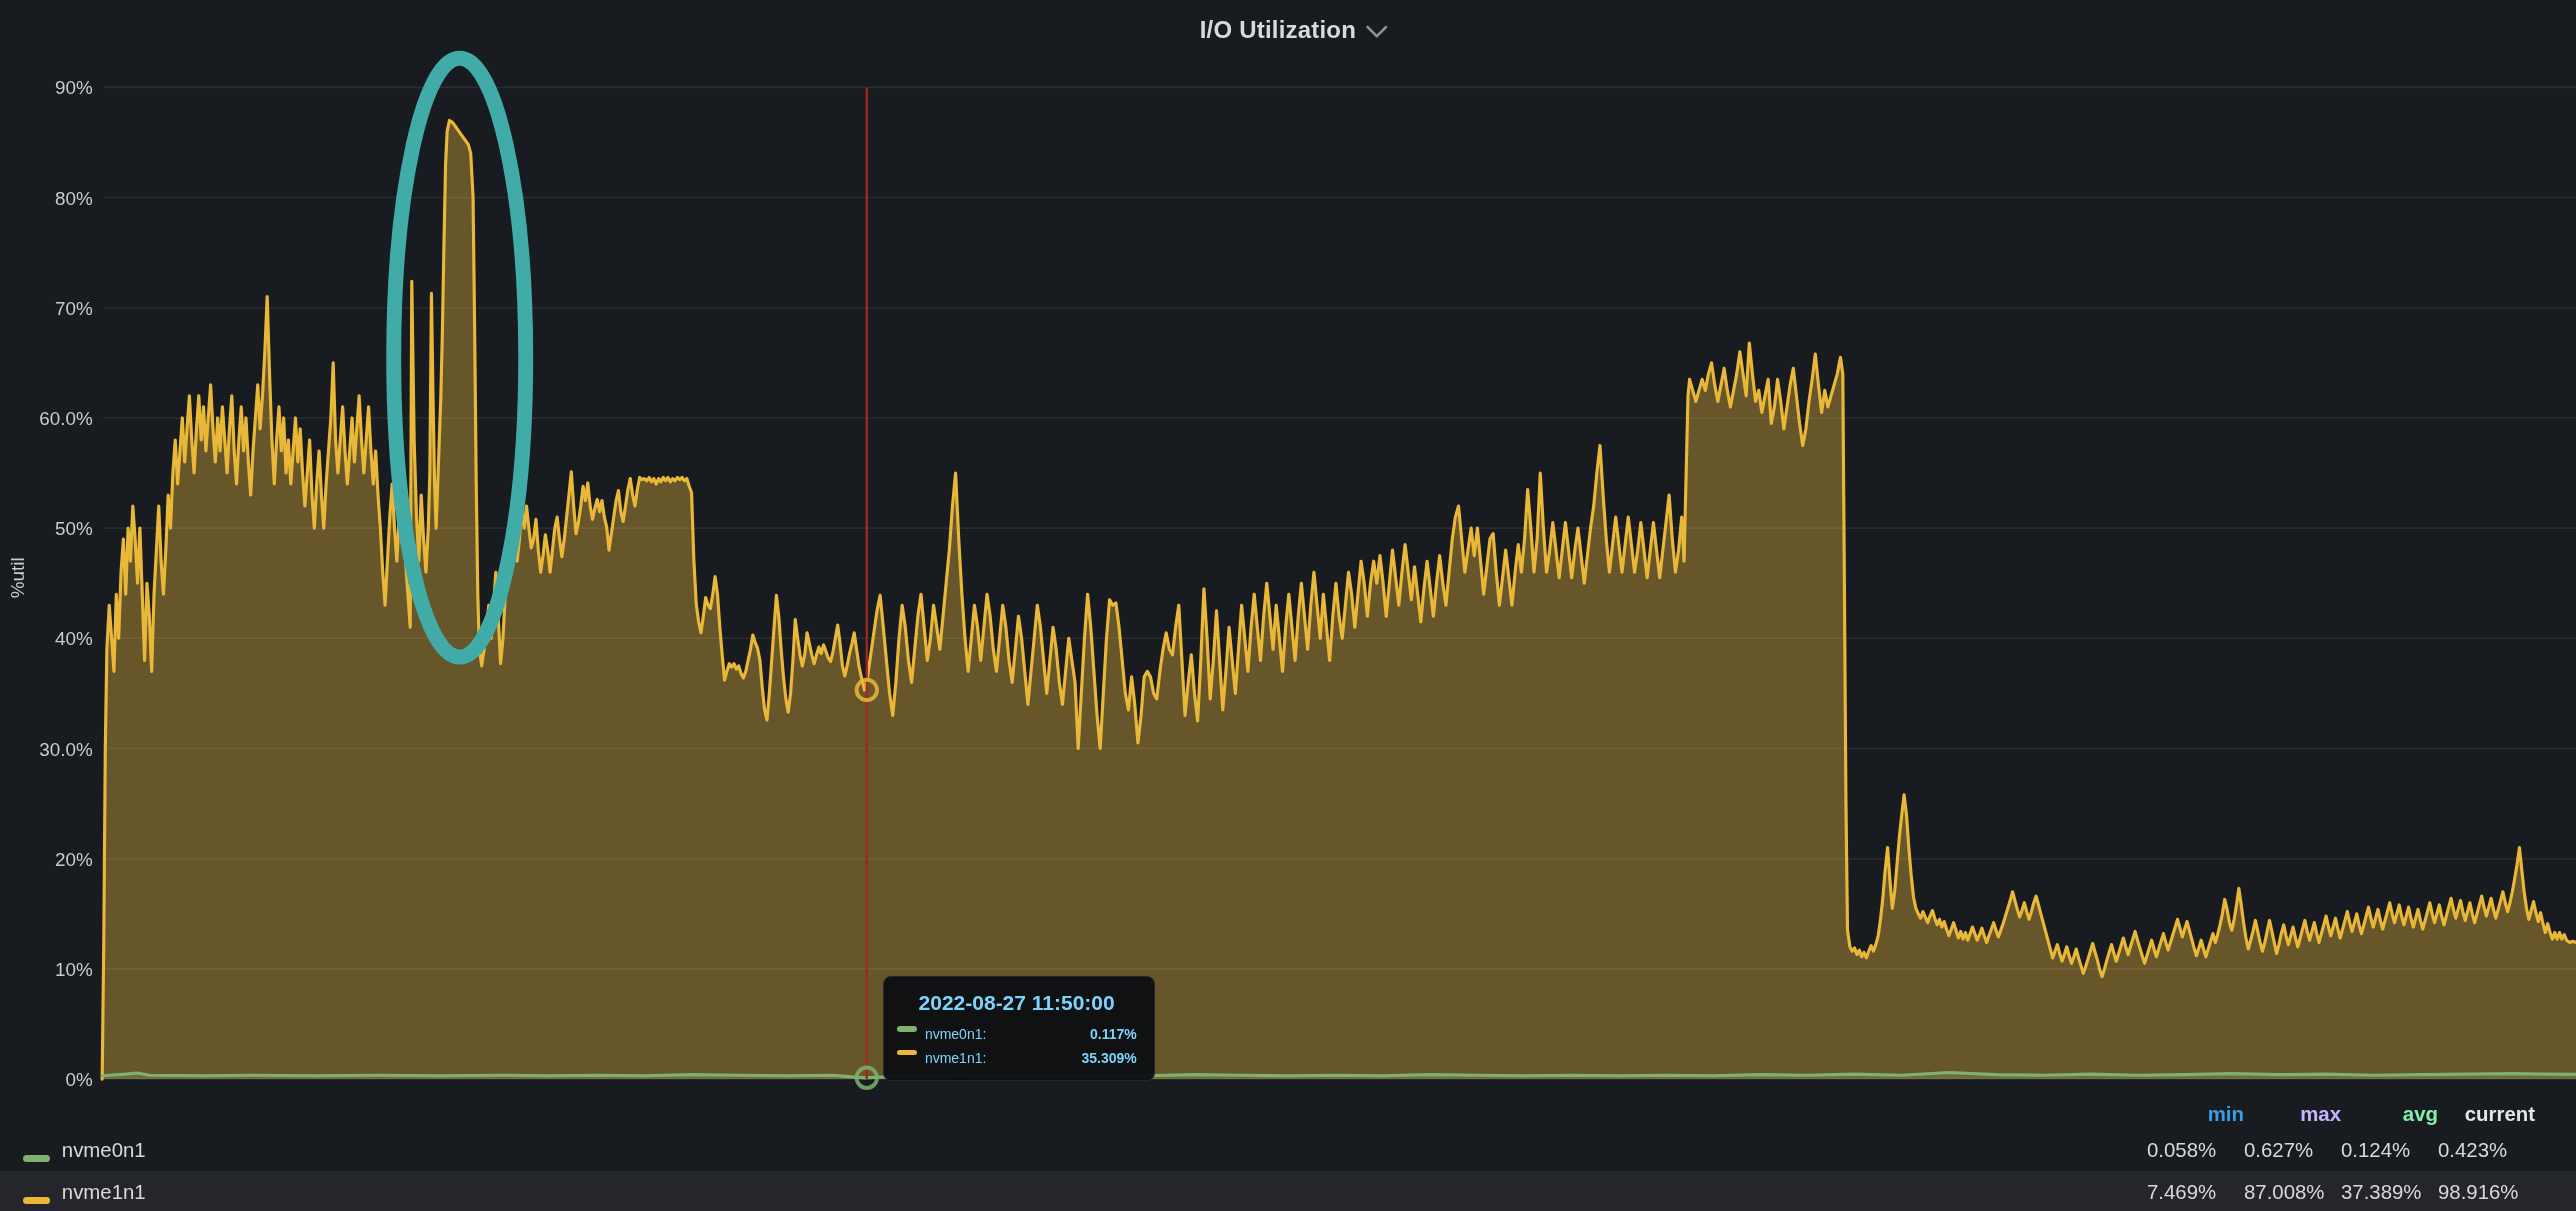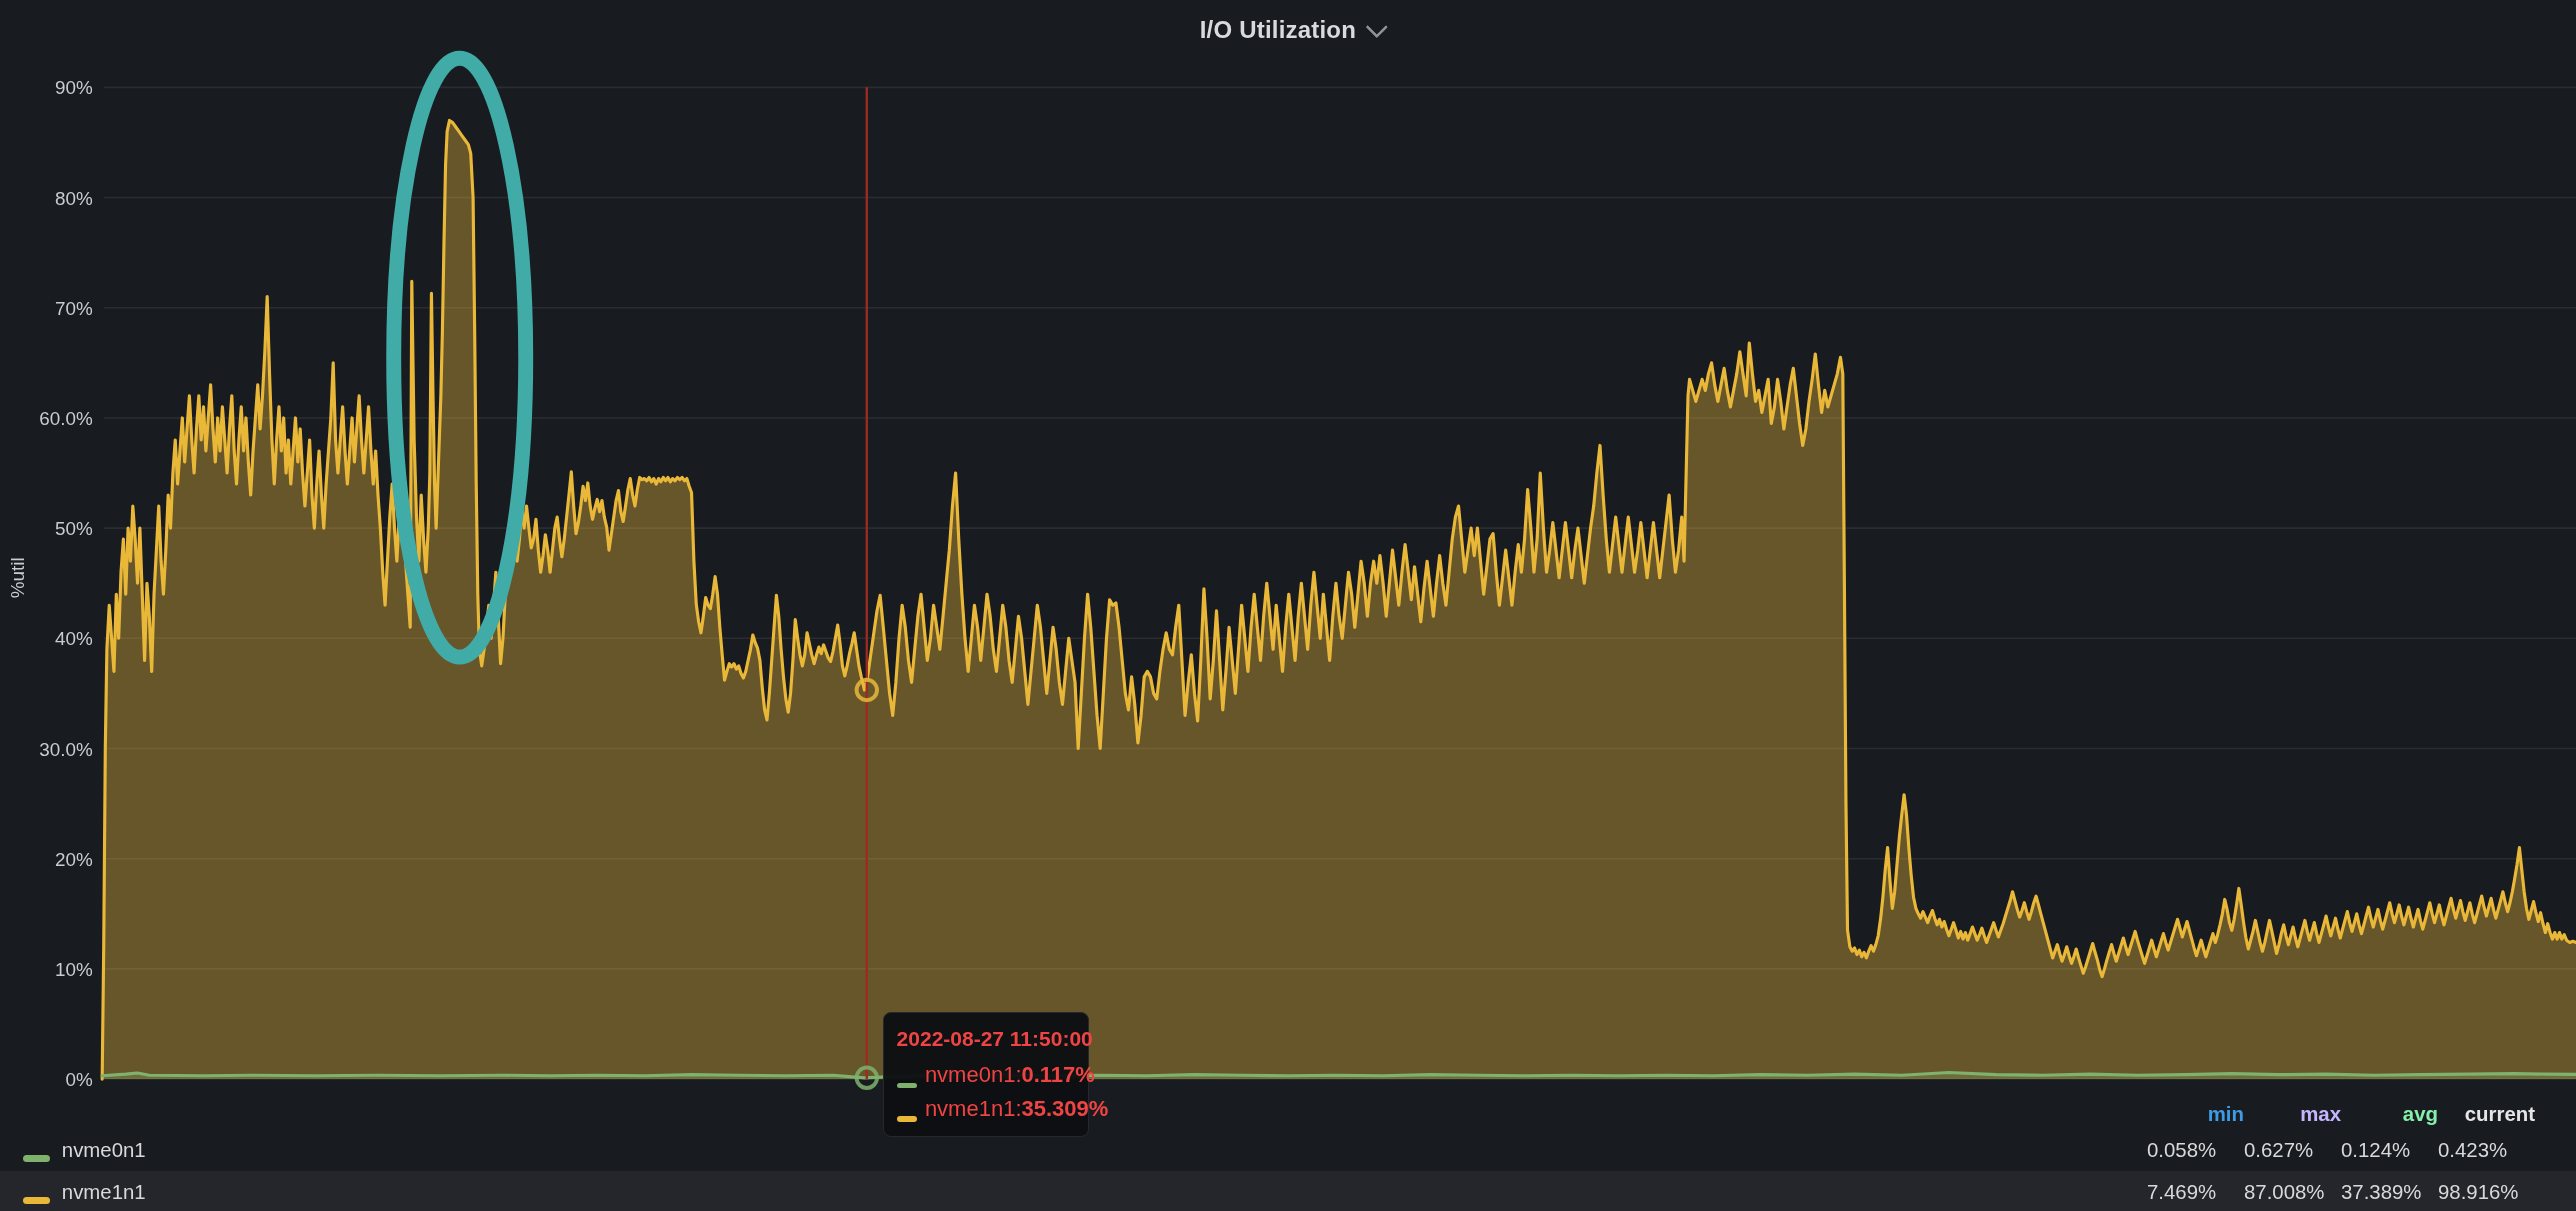--- a/index.html
+++ b/index.html
@@ -23,28 +23,28 @@
     width:12.6px;height:12.6px;margin-top:-6.3px;
     border-right:3.1px solid #8e9197;border-bottom:3.1px solid #8e9197;
     transform:rotate(45deg);border-radius:1.6px;
   }
 
   
   svg.chart{position:absolute;top:0;left:0;}
 
   
   .tooltip{
-    position:absolute;left:883px;top:1012px;width:206px;box-sizing:border-box;
+    position:absolute;left:883px;top:976px;width:272px;box-sizing:border-box;
     background:rgba(13,15,18,0.96);
     border:0.8px solid #26282d;border-radius:7.9px;
     padding:14px 17.3px 14px 12.6px;
-    color:#ef4444;z-index:5;
+    color:#7dd3fc;z-index:5;
   }
   .tooltip-date{font-size:21px;font-weight:700;text-align:center;margin-bottom:11px;white-space:nowrap;}
-  .tooltip-row{display:flex;align-items:flex-end;margin-top:7.9px;font-size:22px;white-space:nowrap;}
+  .tooltip-row{display:flex;align-items:flex-start;margin-top:7.9px;font-size:14px;white-space:nowrap;}
   .tooltip-dash{width:20.4px;height:5.5px;border-radius:3.1px;margin-right:7.9px;flex:none;}
   .tooltip-value{margin-left:auto;font-weight:700;}
 
   
   .legend{position:absolute;left:0;right:0;top:1099px;color:#d8d9da;}
   .legend-grid{display:grid;grid-template-columns:1fr 97px 97px 97px 97px;
     padding:0 41px 0 23px;align-items:center;}
   .legend-header{height:30px;font-size:20.4px;font-weight:700;padding-left:33px;}
   .legend-header .cell{text-align:right;cursor:pointer;}
   .legend-row{height:42px;font-size:20.4px;cursor:pointer;}

